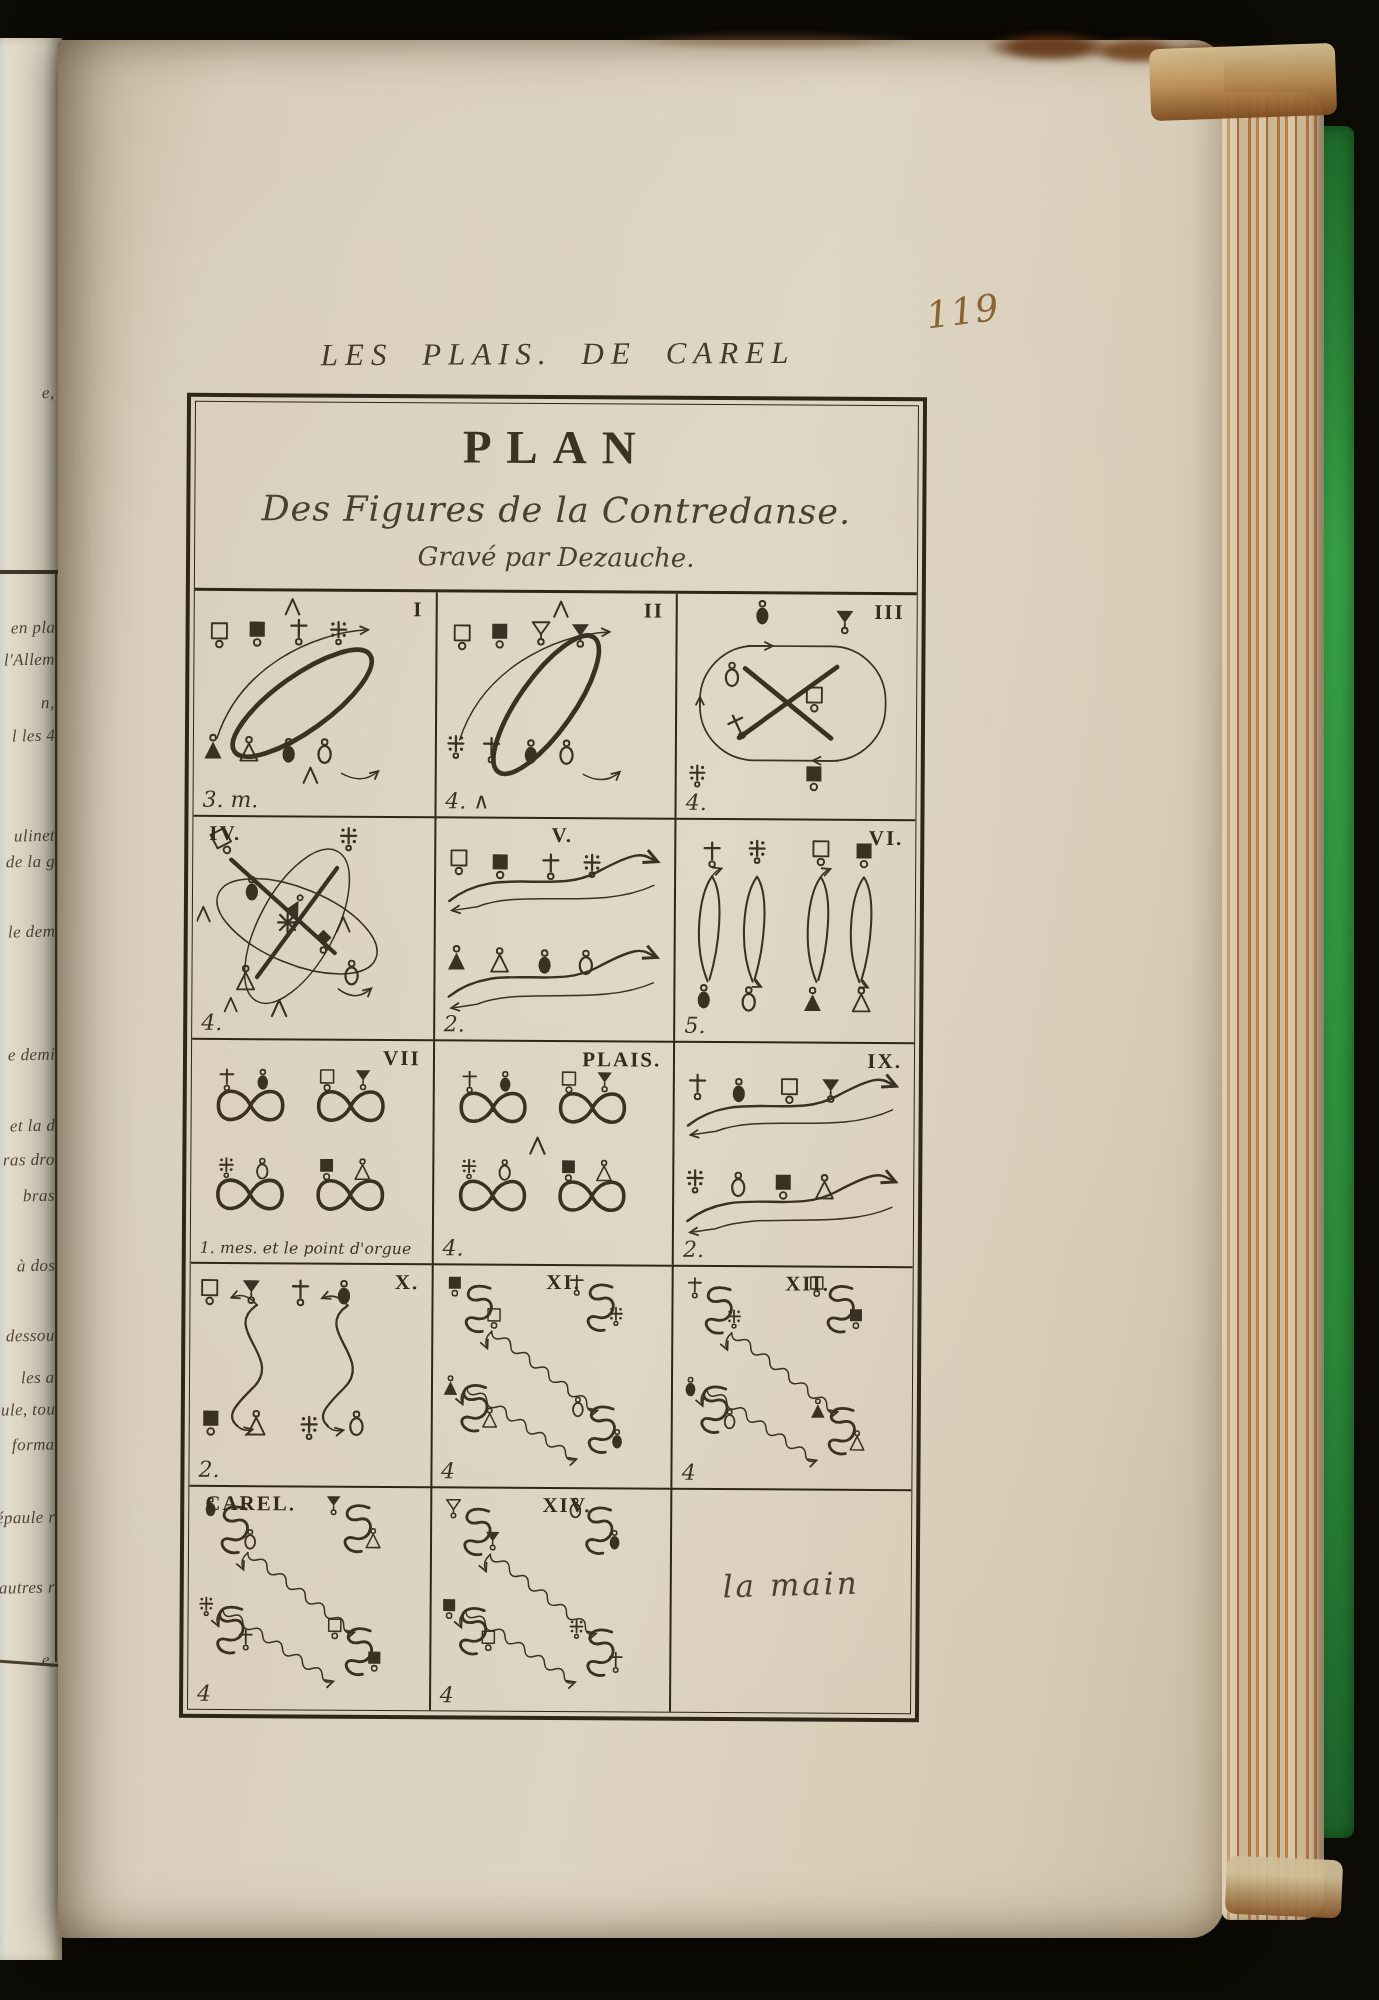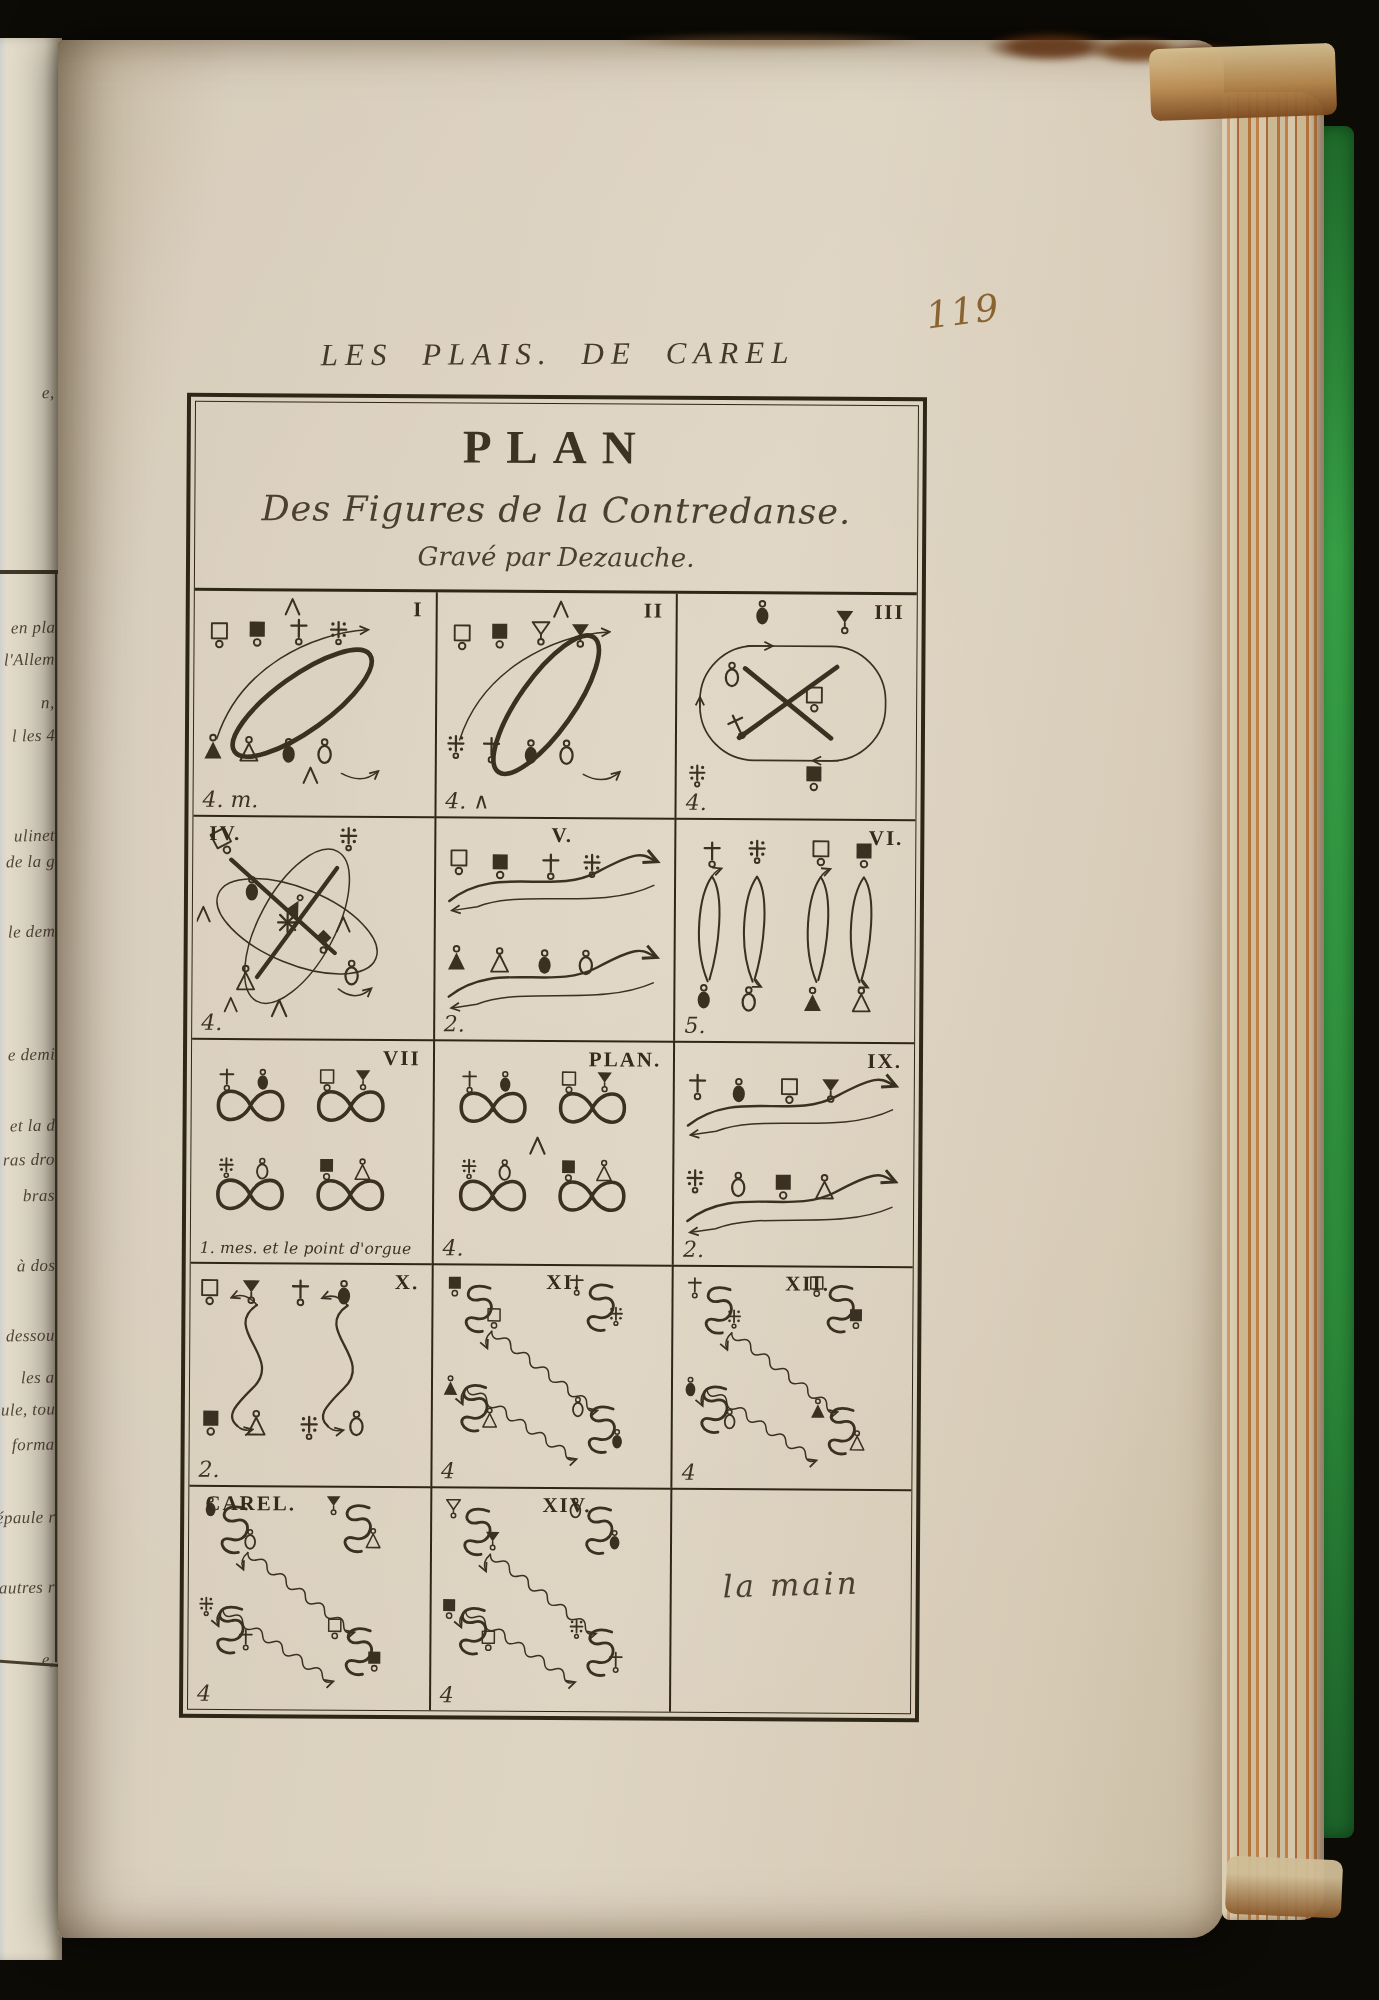--- a/index.html
+++ b/index.html
@@ -179,21 +179,21 @@
                 </g>
                 <g transform="translate(126,152)">
                   <circle cx="8" cy="3" r="3" class="o"></circle>
                   <ellipse cx="8" cy="16" rx="6.5" ry="9" class="o2"></ellipse>
                 </g>
                 <g transform="translate(112,182) scale(0.9)">
                   <polyline points="0,18 8,0 16,18" class="o2"></polyline>
                 </g>
                 <path d="M152,188 q22,12 38,-2" class="tn" marker-end="url(#arr)"></path>
               </svg>
-              <span class="caption">4. m.</span>
+              <span class="caption">3. m.</span>
             </div>
             <div class="cell">
               <span class="numeral tr">II</span>
               <svg viewBox="0 0 246 226" class="fig">
                 <defs>
                   <marker id="arr" viewBox="0 0 10 10" refX="7.5" refY="5" markerWidth="8" markerHeight="8" orient="auto">
                     <path d="M1.5,1.5 L8.5,5 L1.5,8.5" fill="none" stroke="#3a3122" stroke-width="1.5"></path>
                   </marker>
                 </defs>
                 <g transform="translate(120,4) scale(0.9)">
@@ -524,21 +524,21 @@
                   <circle cx="8" cy="22" r="3.5" class="o"></circle>
                 </g>
                 <g transform="translate(170,122) scale(0.85)">
                   <circle cx="8" cy="3" r="3" class="o"></circle>
                   <polygon points="8,7 -1,25 17,25" class="o"></polygon>
                 </g>
               </svg>
               <span class="caption small">1. mes. et le point d'orgue</span>
             </div>
             <div class="cell">
-              <span class="numeral tr">PLAN.</span>
+              <span class="numeral tr">PLAIS.</span>
               <svg viewBox="0 0 246 226" class="fig">
                 <defs>
                   <marker id="arr" viewBox="0 0 10 10" refX="7.5" refY="5" markerWidth="8" markerHeight="8" orient="auto">
                     <path d="M1.5,1.5 L8.5,5 L1.5,8.5" fill="none" stroke="#3a3122" stroke-width="1.5"></path>
                   </marker>
                 </defs>
                 <path d="M24,66 C24,46 48,46 58,66 C68,86 92,86 92,66 C92,46 68,46 58,66 C48,86 24,86 24,66" class="o" style="stroke-width:3.8"></path>
                 <g transform="translate(26,28) scale(0.85)">
                   <line x1="8" y1="0" x2="8" y2="18" class="o2"></line>
                   <line x1="0" y1="6" x2="16" y2="6" class="o2"></line>

